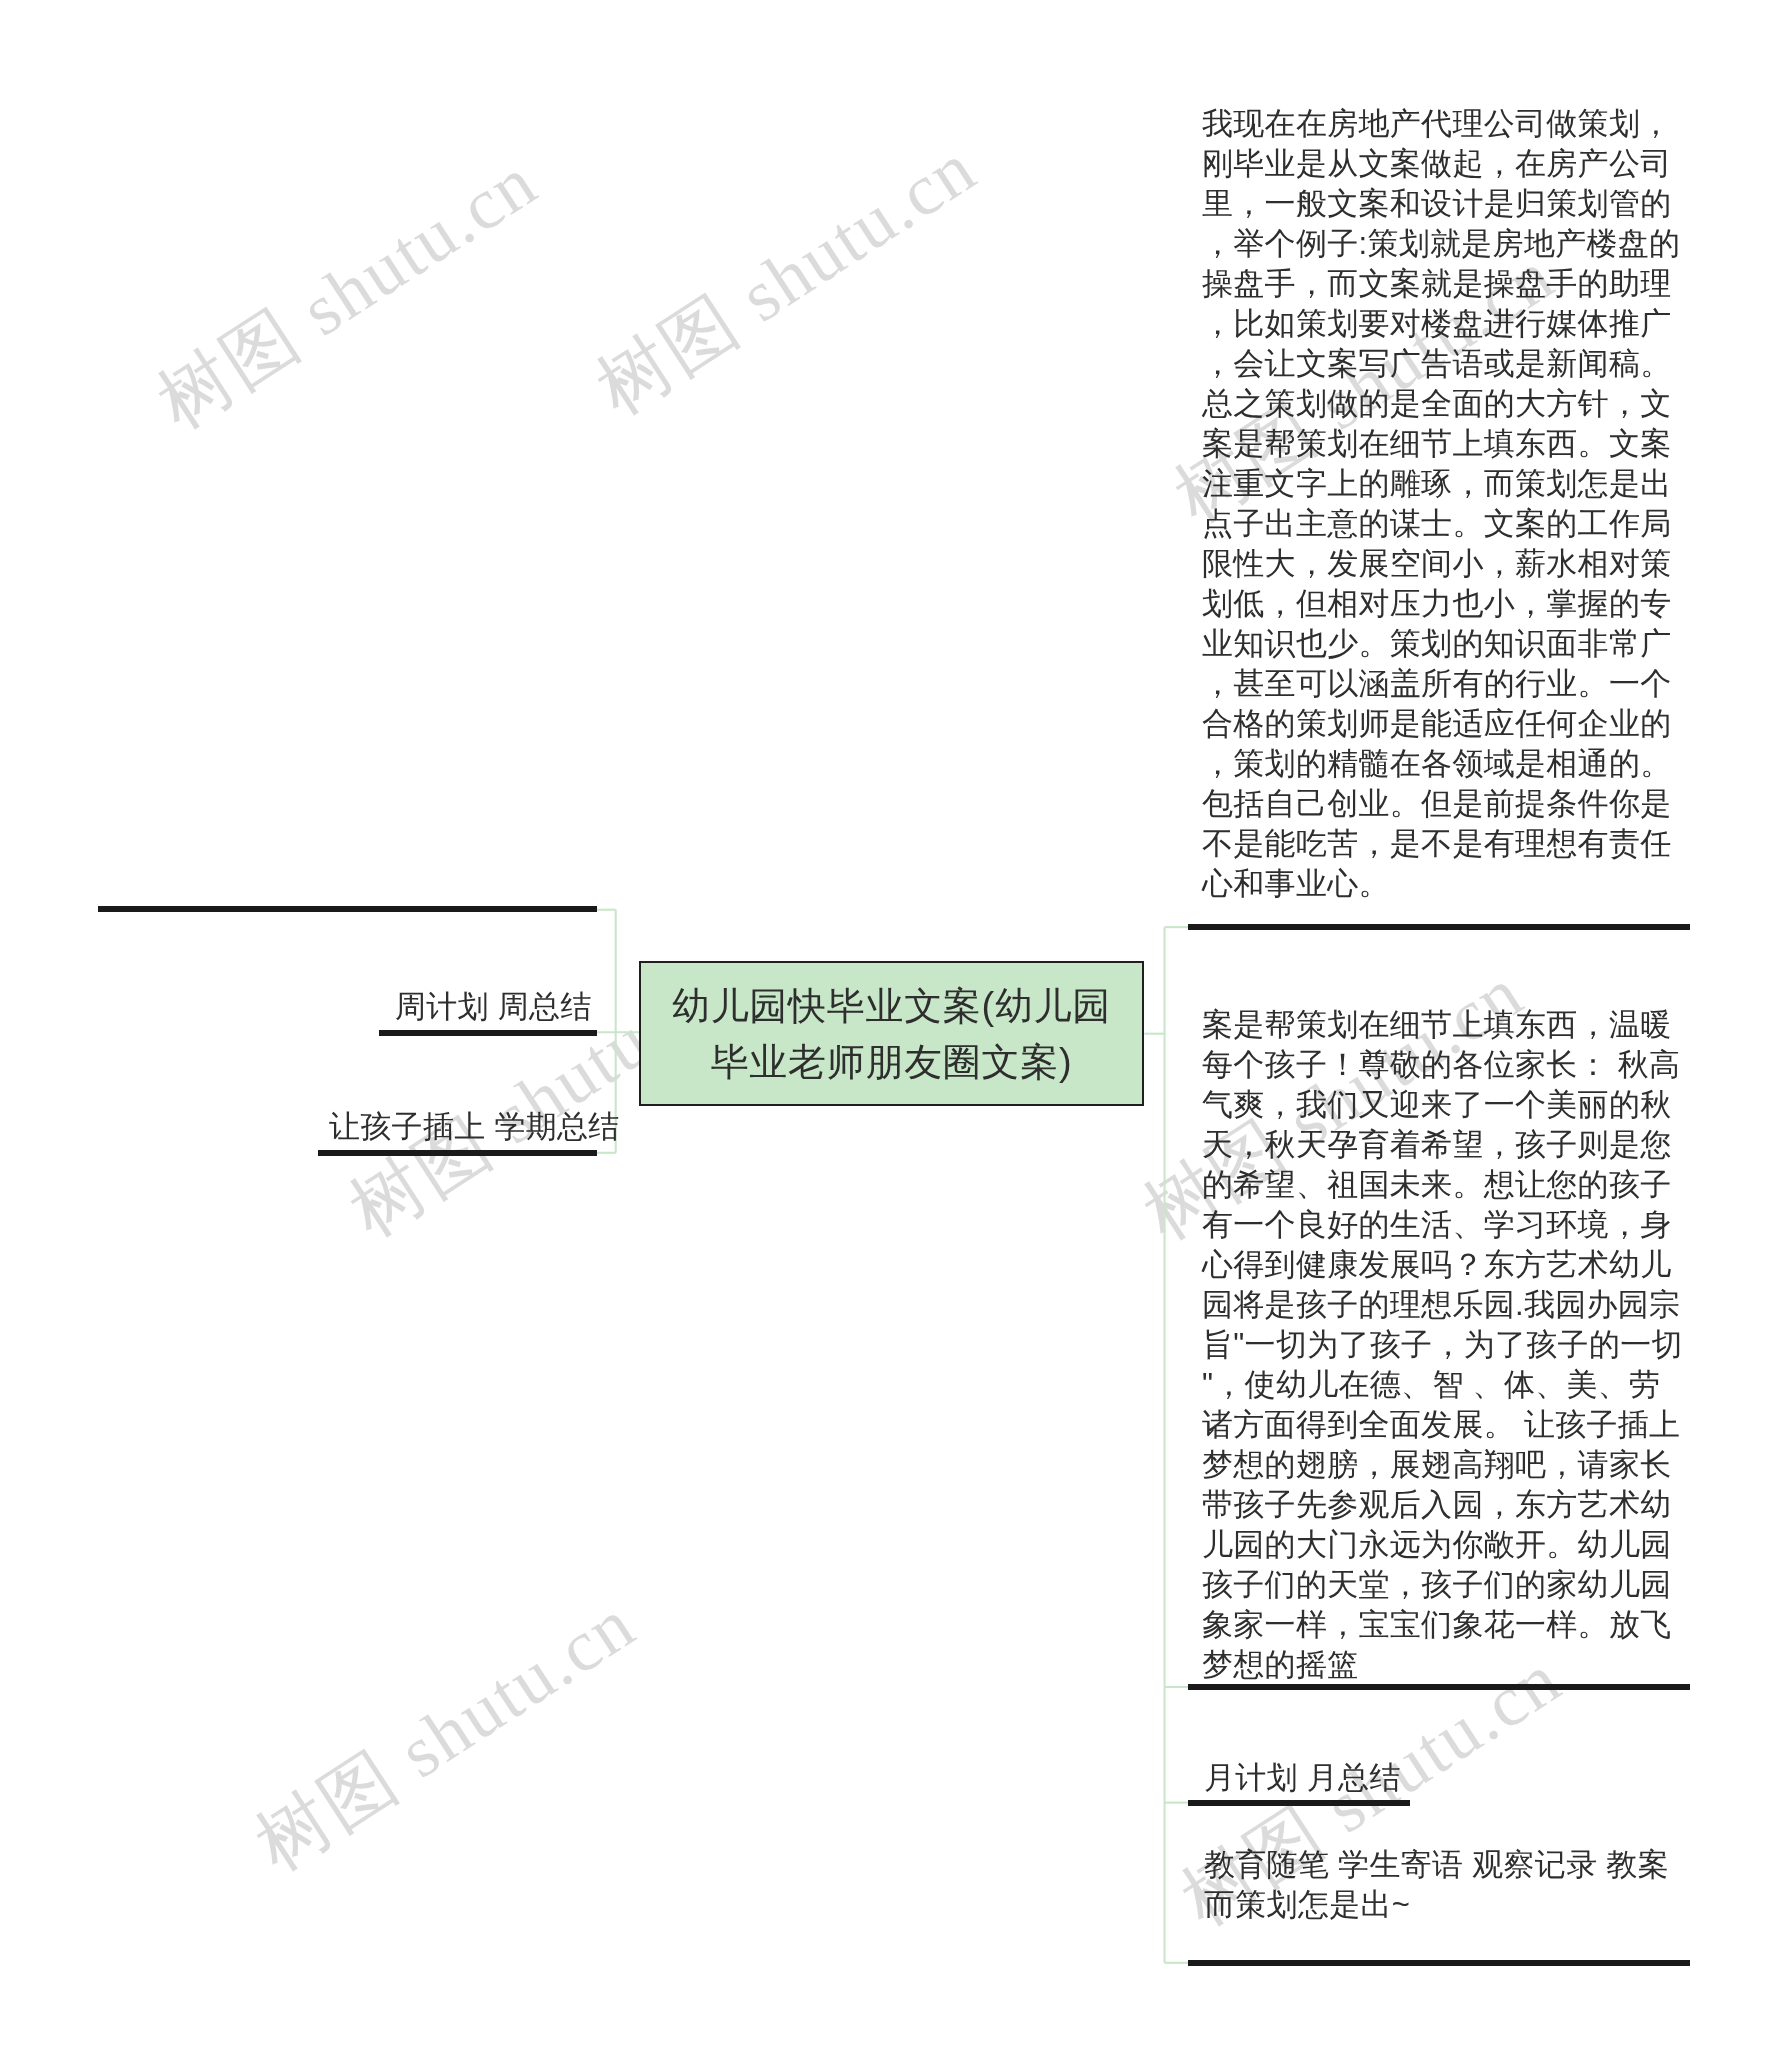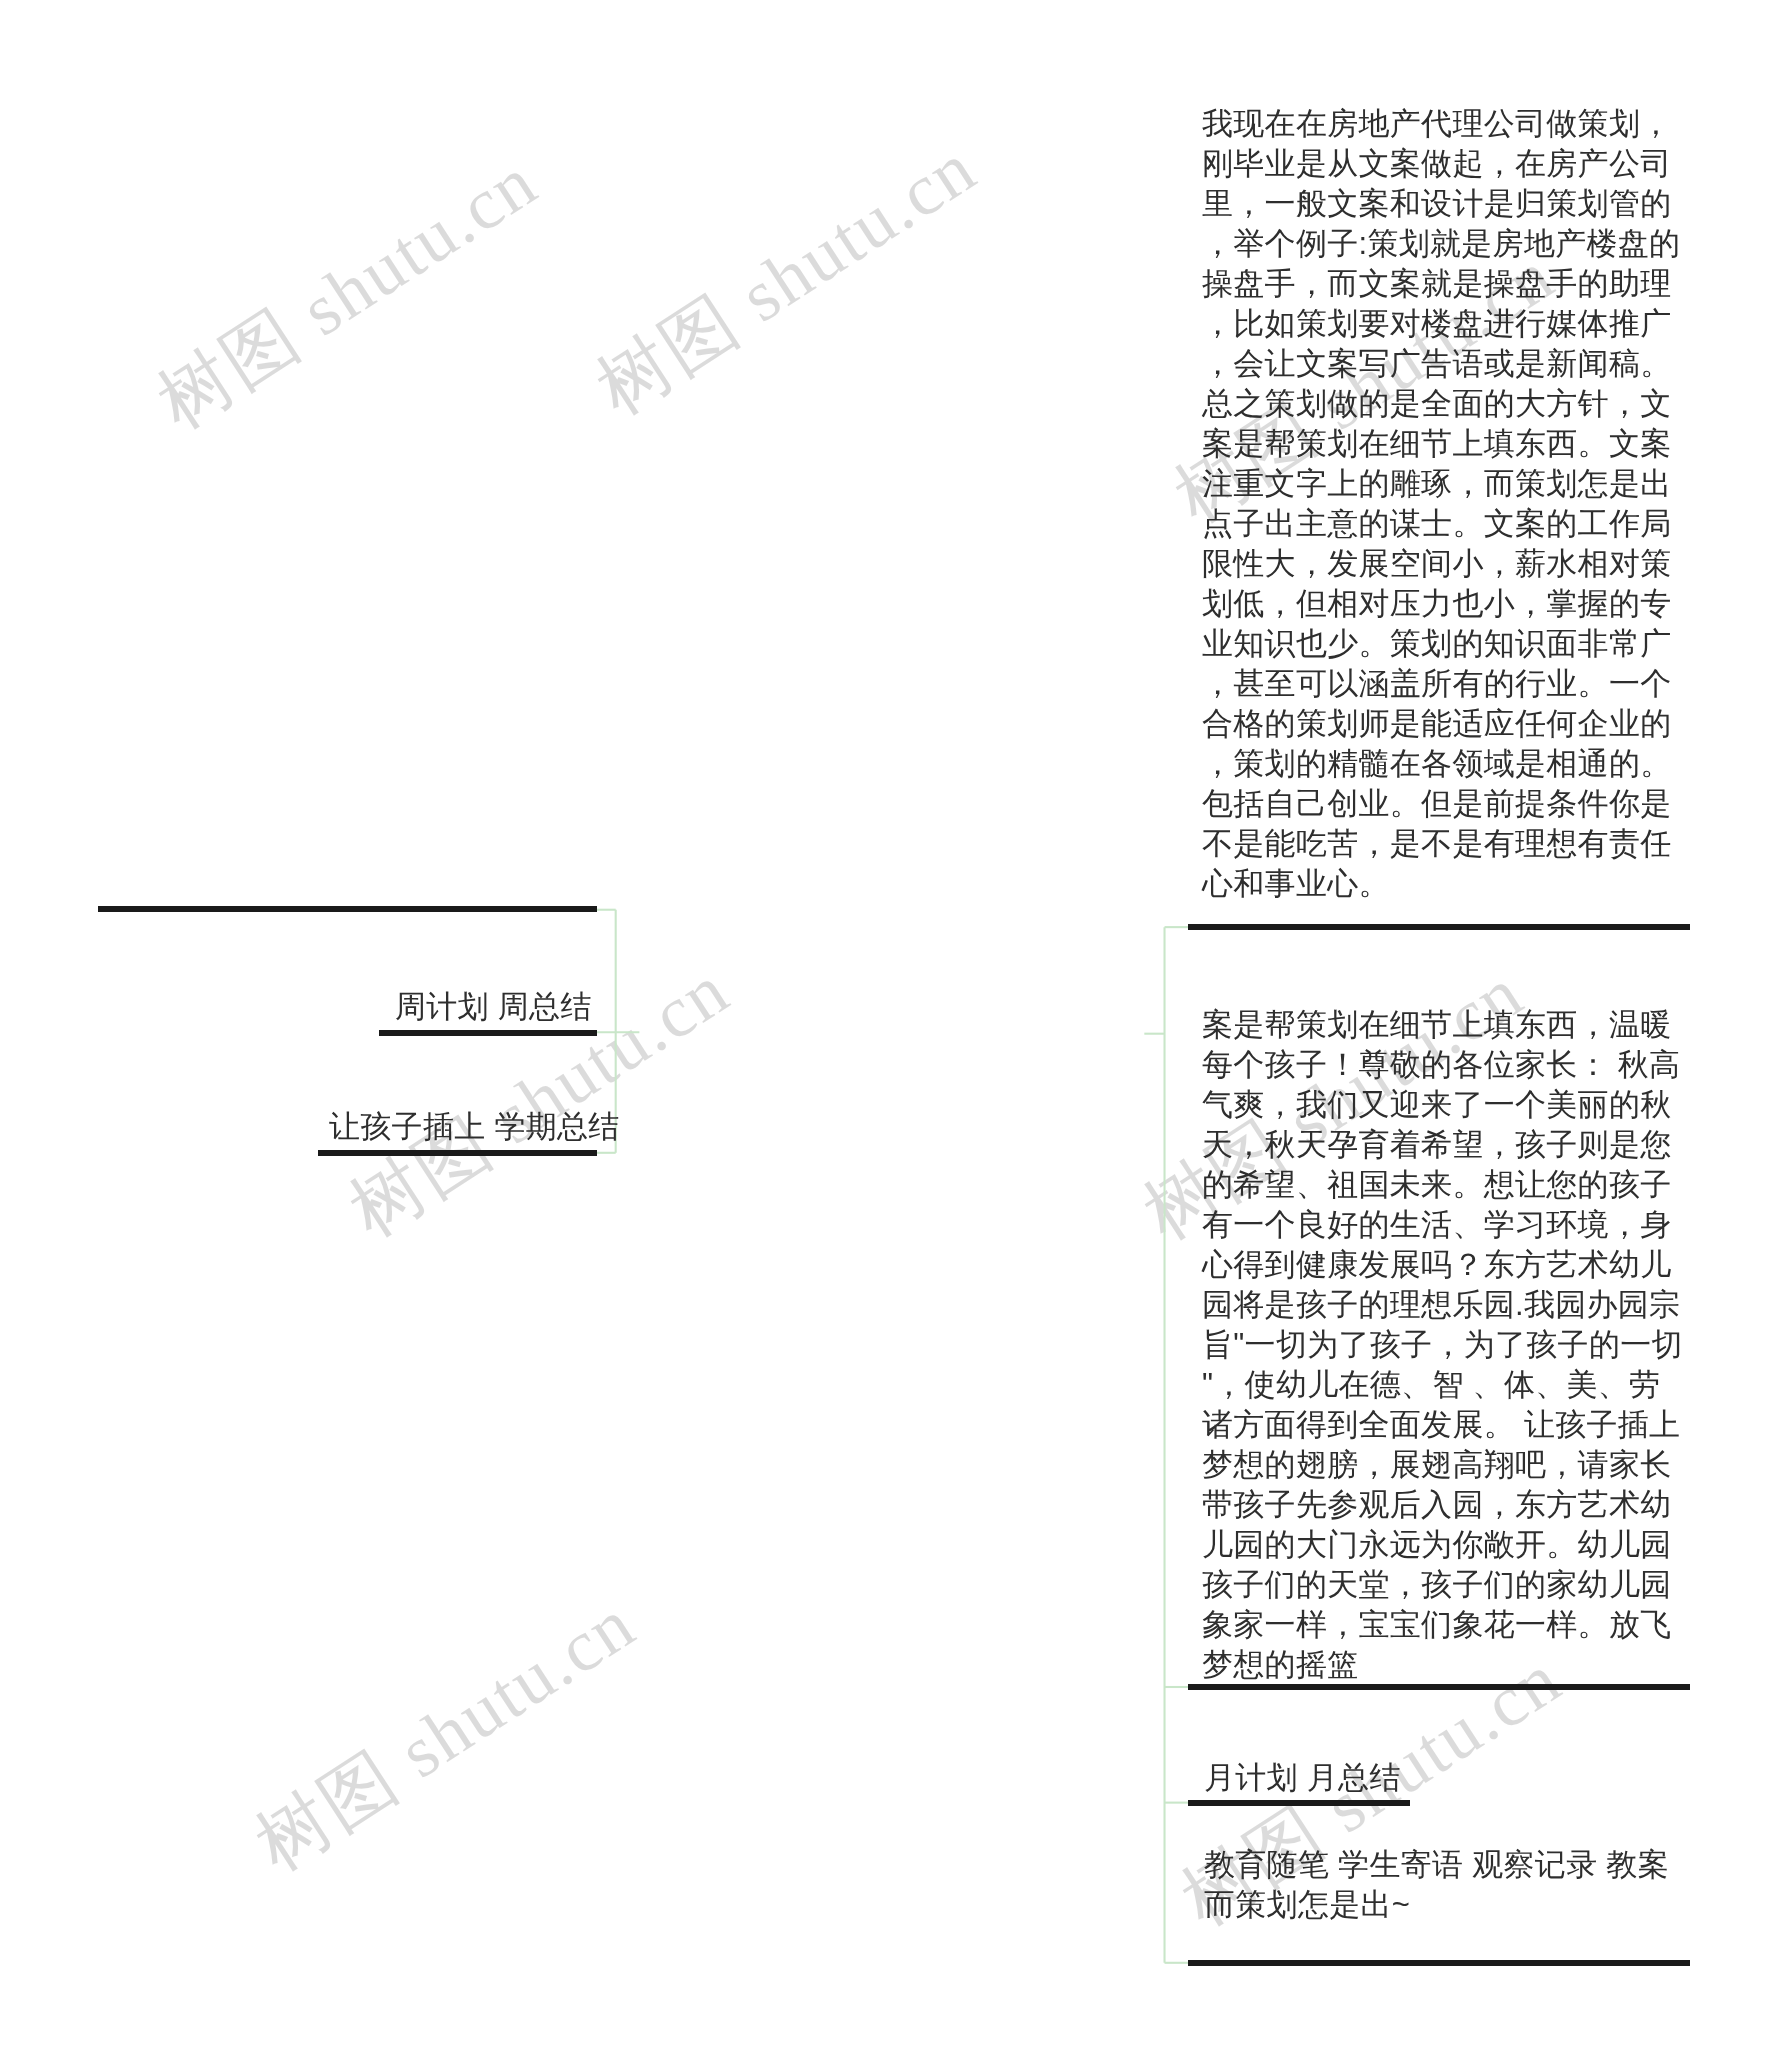--- a/index.html
+++ b/index.html
@@ -120,20 +120,24 @@
   </svg>
 
   <div id="ul-gift" class="ul"></div>
 
   <div id="label-week" class="node-label">周计划 周总结</div>
   <div id="ul-week" class="ul"></div>
 
   <div id="label-term" class="node-label">让孩子插上 学期总结</div>
   <div id="ul-term" class="ul"></div>
 
+  <div class="root-node">
+    <div class="root-label">幼儿园快毕业文案(幼儿园
+毕业老师朋友圈文案)</div>
+  </div>
 
   <div id="note-career" class="node-text">我现在在房地产代理公司做策划，
 刚毕业是从文案做起，在房产公司
 里，一般文案和设计是归策划管的
 ，举个例子:策划就是房地产楼盘的
 操盘手，而文案就是操盘手的助理
 ，比如策划要对楼盘进行媒体推广
 ，会让文案写广告语或是新闻稿。
 总之策划做的是全面的大方针，文
 案是帮策划在细节上填东西。文案

